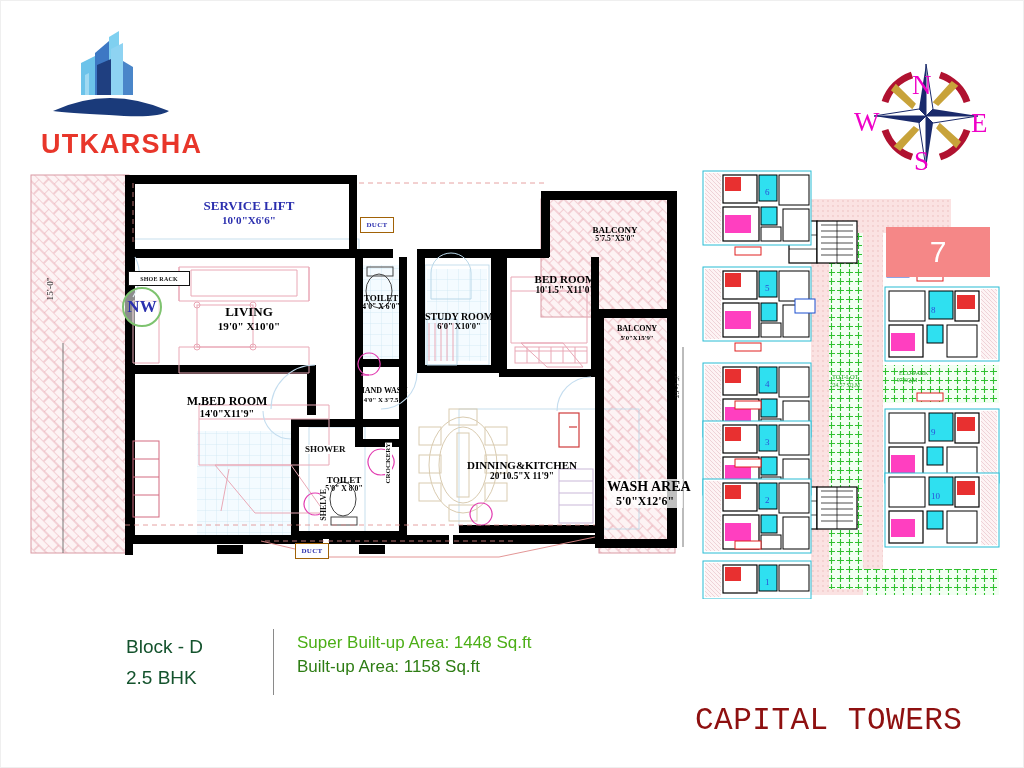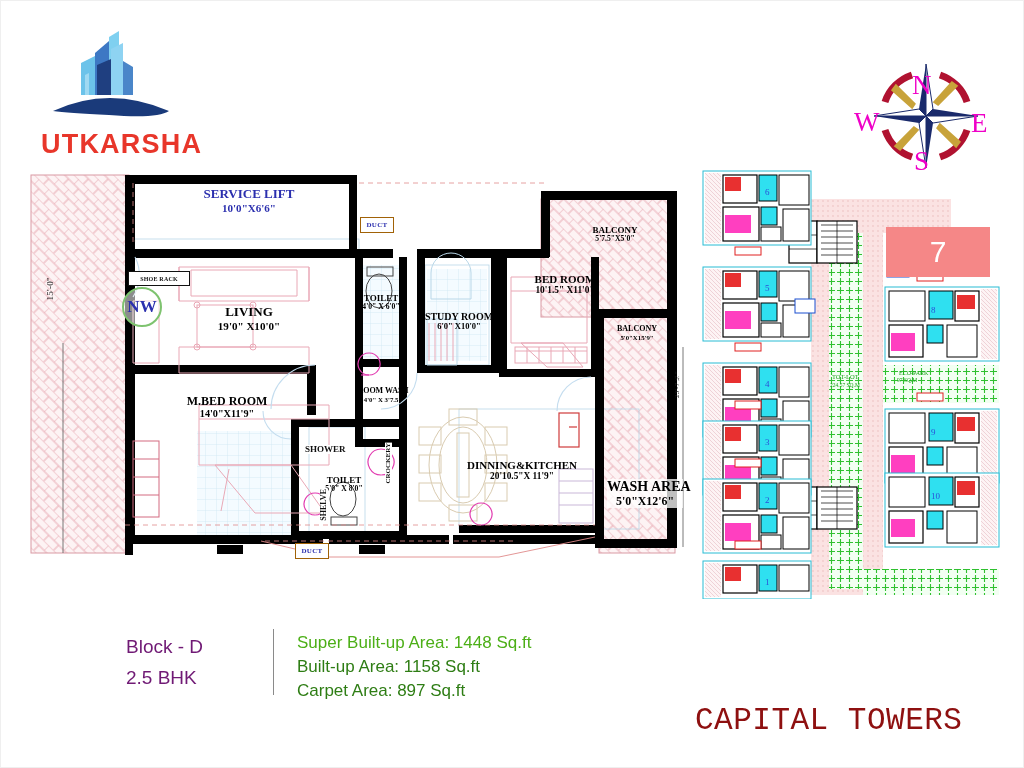--- a/index.html
+++ b/index.html
@@ -69,21 +69,21 @@
 
   
   #keyplan{position:absolute;left:700px;top:168px;width:300px;height:430px;}
   #keyplan svg{display:block;}
   #unit-marker{position:absolute;left:885px;top:226px;width:104px;height:50px;
                background:#f58787;display:flex;align-items:center;justify-content:center;}
   #unit-marker span{color:#fff;font-family:"Liberation Sans",sans-serif;font-size:30px;line-height:1;}
 
   
   #block-info{position:absolute;left:125px;top:630px;width:140px;text-align:left;}
-  #block-info div{font-family:"Liberation Sans",sans-serif;font-size:19px;color:#701a75;line-height:1.65;}
+  #block-info div{font-family:"Liberation Sans",sans-serif;font-size:19px;color:#14532d;line-height:1.65;}
   #divider{position:absolute;left:272px;top:628px;width:1px;height:66px;background:#8a8a8a;}
   #areas{position:absolute;left:296px;top:630px;}
   #areas div{font-family:"Liberation Sans",sans-serif;line-height:1.42;}
   .area-major{font-size:17px;color:#4caf17;}
   .area-minor{font-size:17px;color:#2e7d14;}
 
   #project-title{position:absolute;left:694px;top:704px;
                  font-family:Liberation Mono, monospace;font-size:31px;color:#8e1010;
                  letter-spacing:.5px;line-height:1;}
 </style>
@@ -317,37 +317,37 @@
       <g fill="none" stroke="#e08a8a" stroke-width="0.9">
         <path d="M232 372 L300 388 L470 388 L566 368"></path>
       </g>
 
       <g stroke="#555" stroke-width="0.8">
         <path d="M34 174 v210"></path>
         <path d="M654 178 v200"></path>
       </g>
     </svg>
 
-    <div class="rlbl lbl-blue" style="left:130px;top:18px;width:180px;font-size:13px;">
+    <div class="rlbl lbl-blue" style="left:130px;top:30px;width:180px;font-size:13px;">
       <span class="n">SERVICE LIFT</span>
       <span class="d">10'0"X6'6"</span>
     </div>
 
     <div class="rlbl" style="left:150px;top:136px;width:140px;font-size:13px;">
       <span class="n">LIVING</span>
       <span class="d">19'0" X10'0"</span>
     </div>
 
     <div class="rlbl" style="left:316px;top:124px;width:72px;font-size:9px;">
       <span class="n">TOILET</span>
       <span class="d">4'0" X 6'0"</span>
     </div>
 
     <div class="rlbl" style="left:312px;top:218px;width:84px;font-size:8px;">
-      <span class="n">ROOM WASH</span>
+      <span class="n">HAND WASH</span>
       <span class="d">4'0" X 3'7.5"</span>
     </div>
 
     <div class="rlbl" style="left:378px;top:142px;width:104px;font-size:10px;">
       <span class="n">STUDY ROOM</span>
       <span class="d">6'0" X10'0"</span>
     </div>
 
     <div class="rlbl" style="left:476px;top:104px;width:120px;font-size:11px;">
       <span class="n">BED ROOM</span>
@@ -596,18 +596,17 @@
   </div>
 
   <div id="block-info">
     <div>Block - D</div>
     <div>2.5 BHK</div>
   </div>
   <div id="divider"></div>
   <div id="areas">
     <div class="area-major">Super Built-up Area: 1448 Sq.ft</div>
     <div class="area-minor">Built-up Area: 1158 Sq.ft</div>
-    <div class="area-minor">Carpet Area: 897 Sq.ft</div>
   </div>
 
   <div id="project-title">CAPITAL TOWERS</div>
 
 </div>
 
 </body></html>

